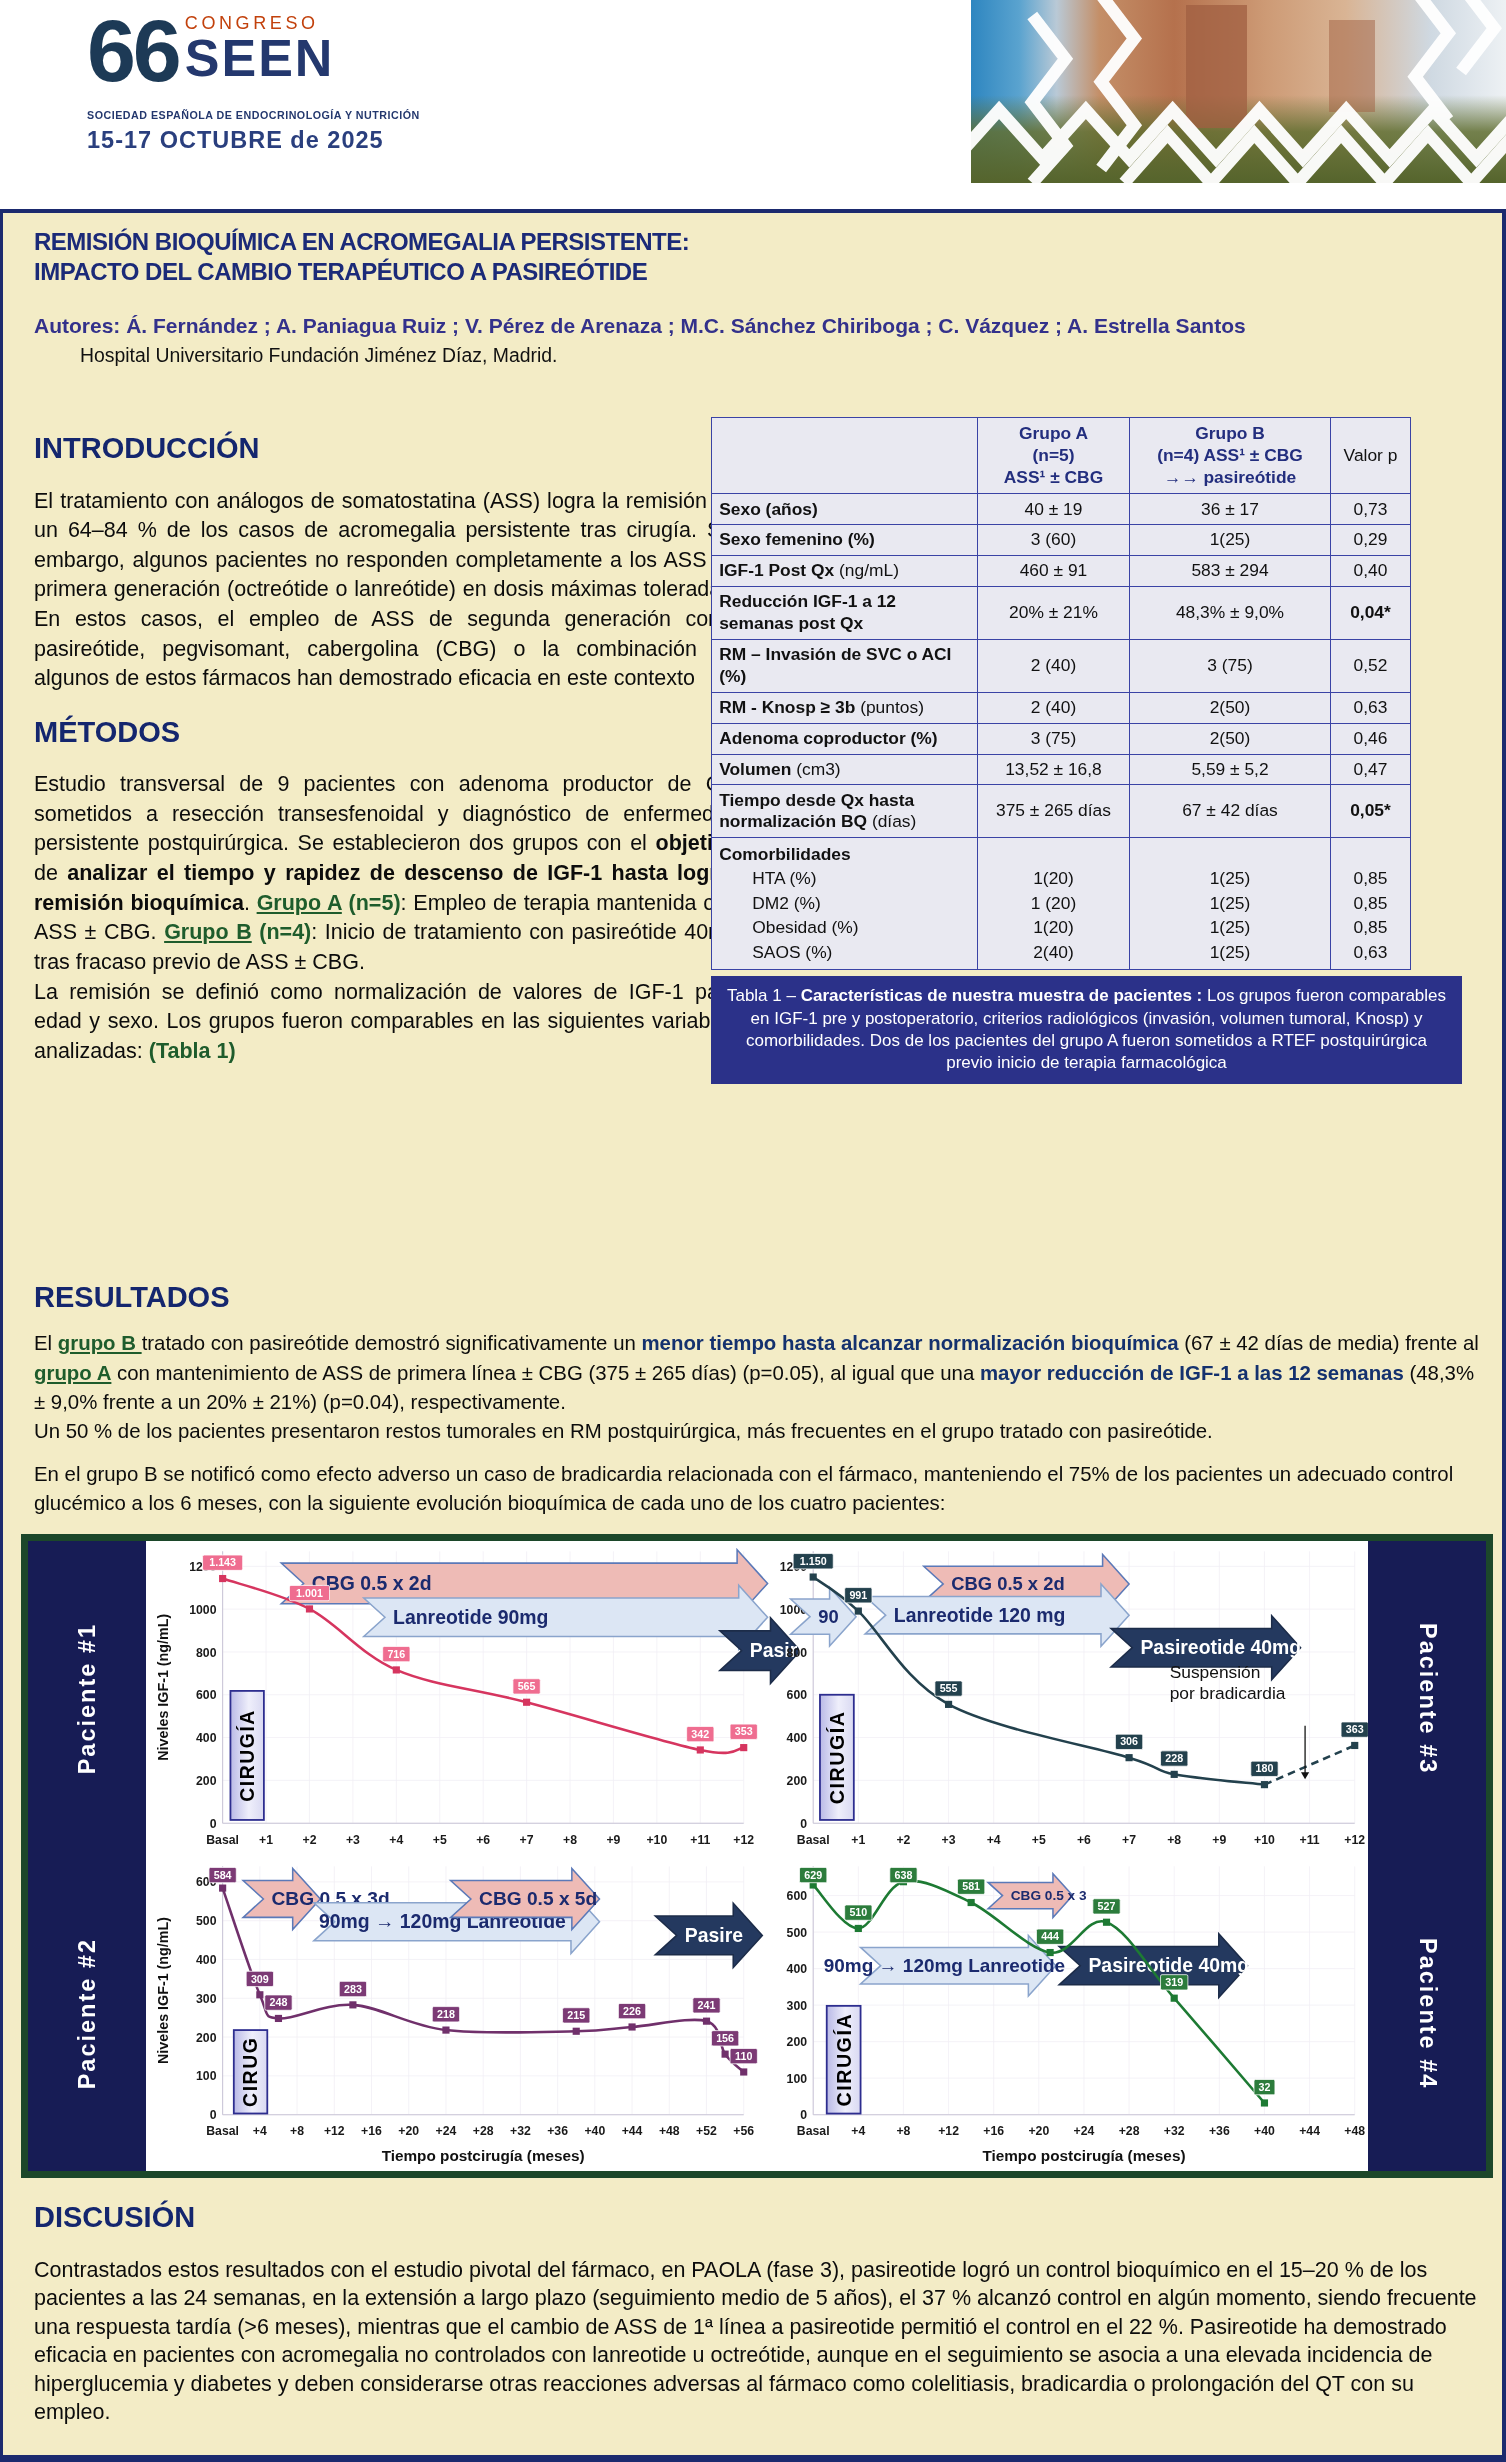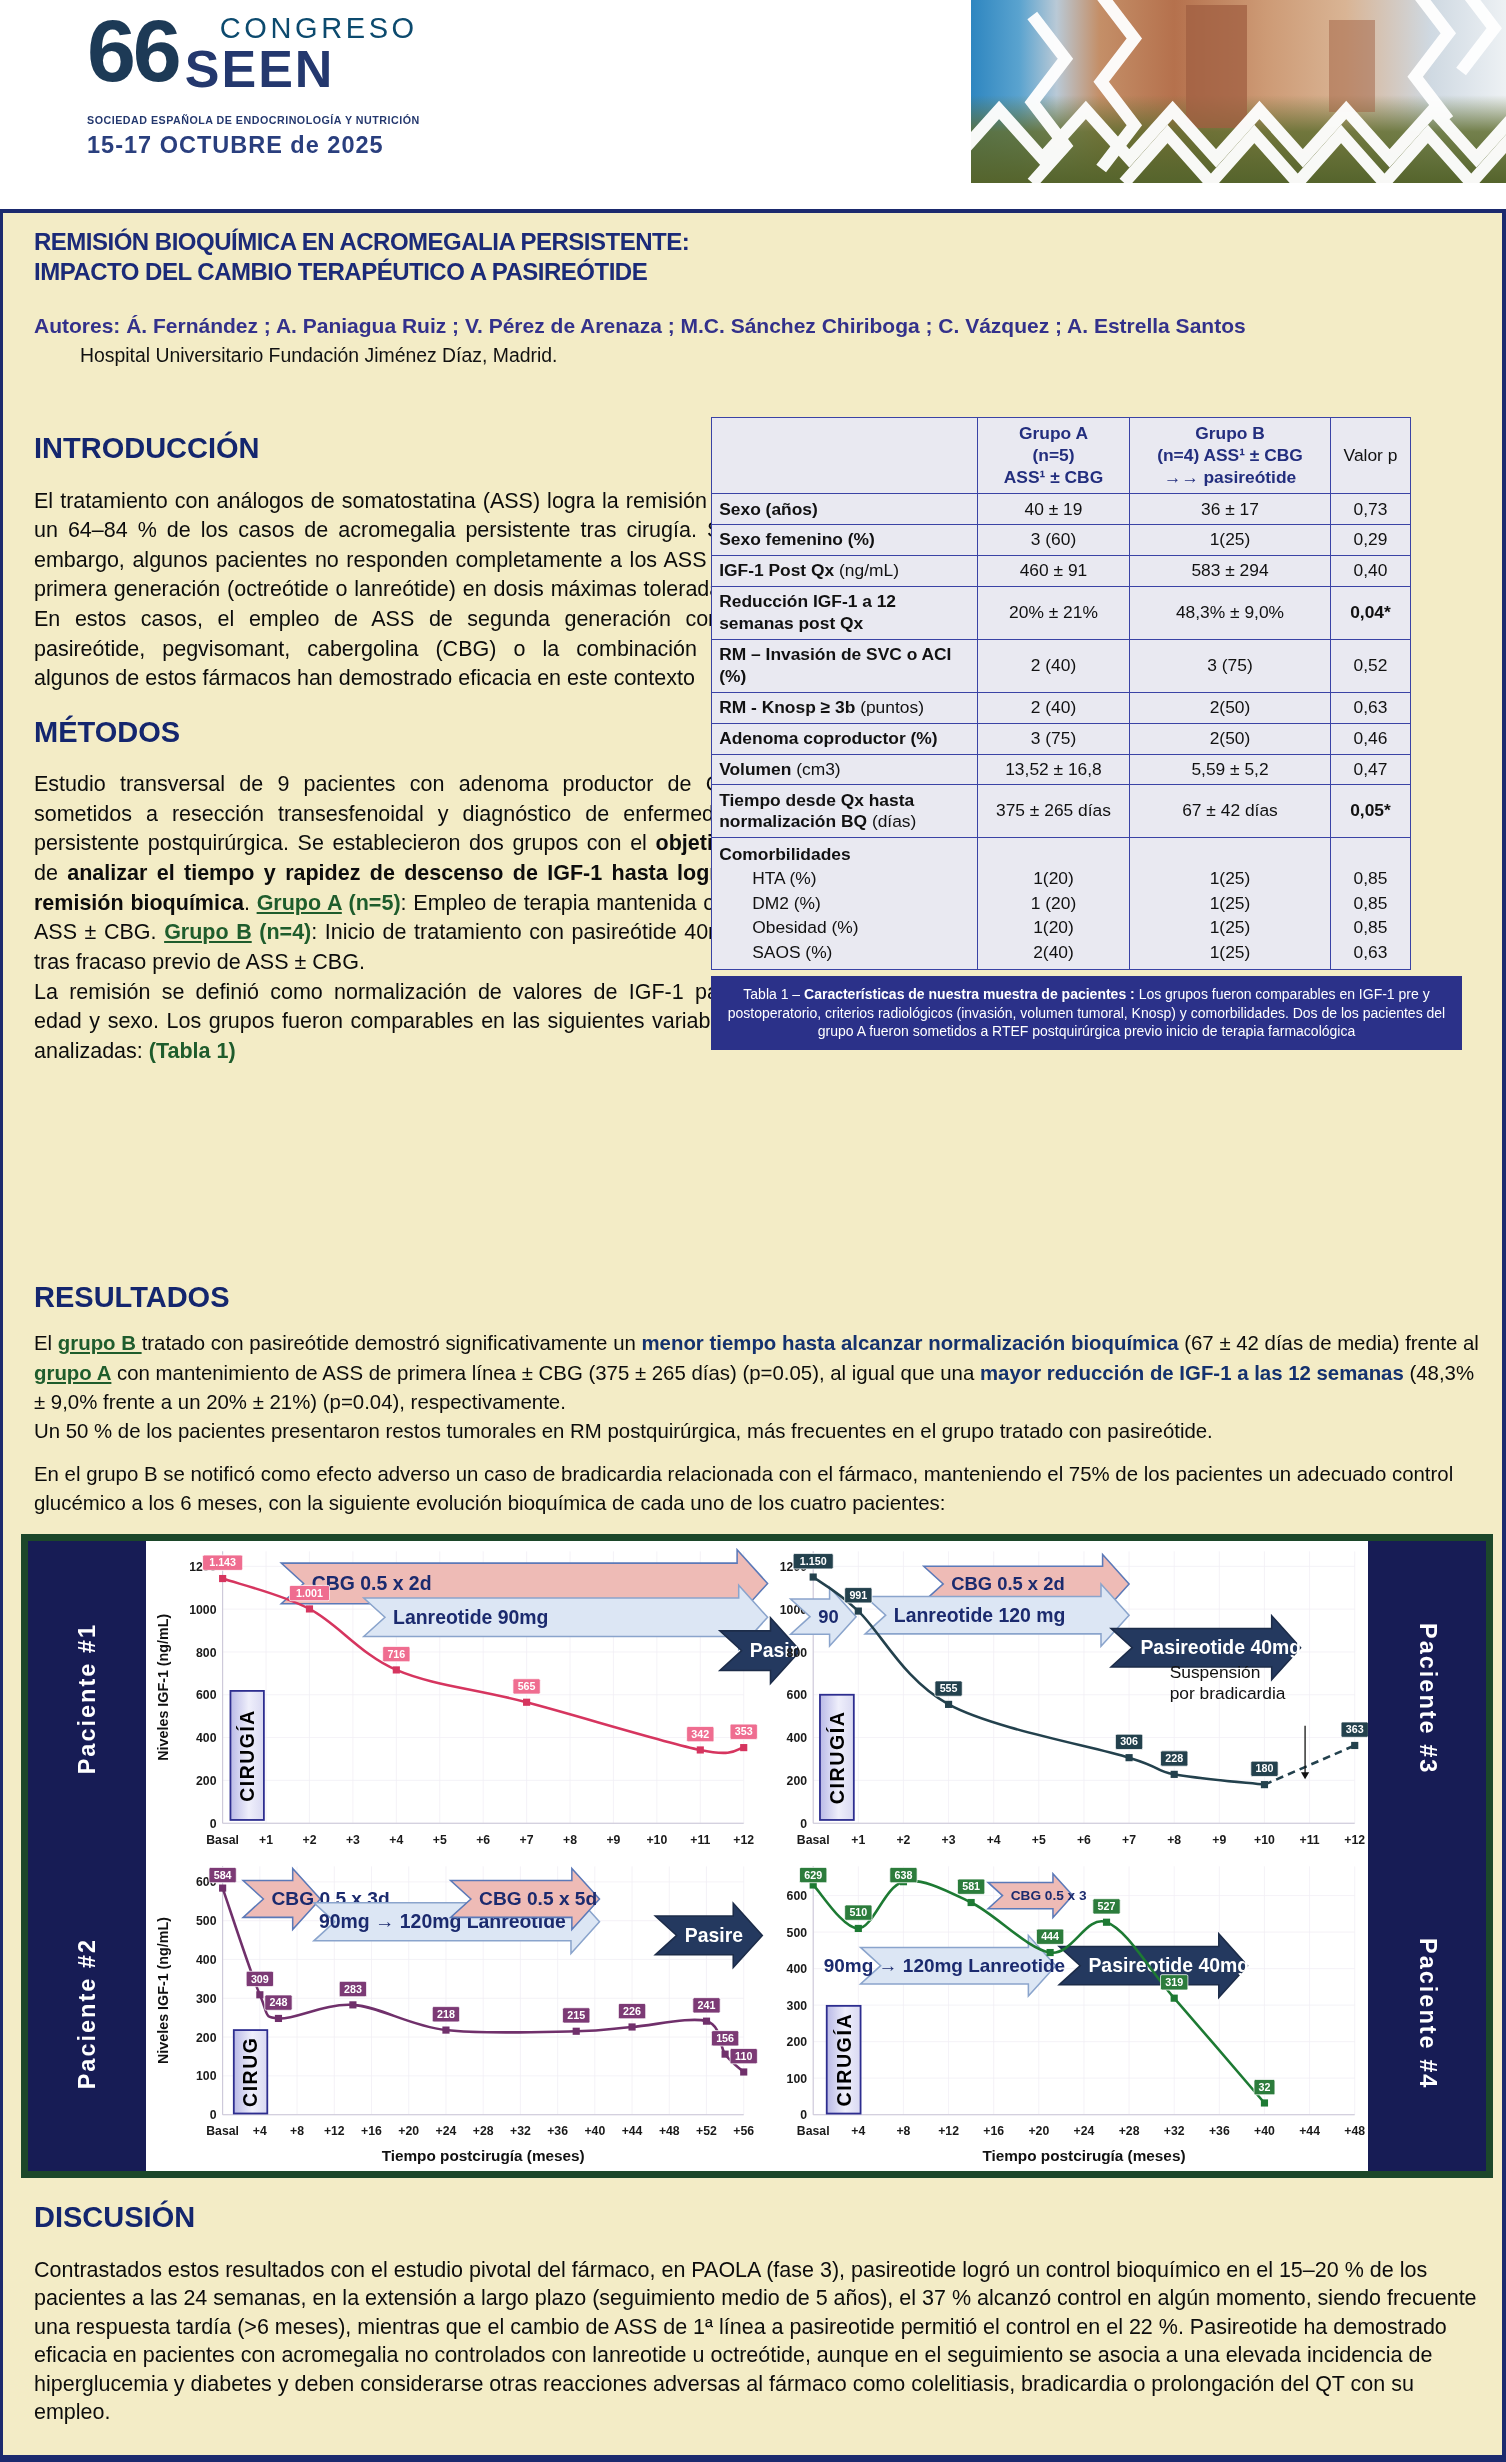--- a/index.html
+++ b/index.html
@@ -4,21 +4,21 @@
 <style>
   html,body{margin:0;padding:0;}
   body{width:1506px;height:2462px;position:relative;background:#ffffff;
        font-family:"Liberation Sans",sans-serif;color:#111;}
   
   .hdr{position:absolute;left:0;top:0;width:1312px;height:209px;background:#fff;}
   .logo{position:absolute;left:87px;top:11.2px;width:409px;}
   .logo-row{display:flex;align-items:flex-start;}
   .logo-66{font-size:88px;font-weight:bold;color:#1d3a56;line-height:.9;letter-spacing:-3.1px;}
   .logo-right{margin-left:6.1px;padding-top:3.1px;}
-  .logo-congreso{font-size:29px;color:#0c4a6e;letter-spacing:3.6px;line-height:1;margin-left:35px;}
+  .logo-congreso{font-size:18px;color:#c2410c;letter-spacing:3.6px;line-height:1;}
   .logo-seen{font-size:52px;font-weight:bold;color:#24386e;letter-spacing:2px;line-height:1;}
   .logo-soc{font-size:10.7px;font-weight:bold;color:#24386e;letter-spacing:0.5px;margin-top:19px;}
   .logo-city{font-family:"Liberation Serif",serif;font-size:49px;color:#2a3f7e;letter-spacing:5.1px;margin-top:4.1px;line-height:1;}
   .logo-date{font-size:23.5px;font-weight:bold;color:#2a3f7e;letter-spacing:1px;margin-top:6.1px;}
   .art{position:absolute;left:971px;top:0;width:535px;height:183px;overflow:hidden;
        background:
         linear-gradient(to bottom, rgba(0,0,0,0) 52%, rgba(96,110,48,.85) 72%, #55642c 100%),
         linear-gradient(to right,#2e86c0 0%,#5aa3cf 9%,#b9c9d6 16%,#c48f68 24%,#b5714d 38%,#cd9a75 55%,#d9b494 70%,#cfd9e2 86%,#edf1f4 100%);}
   .art .tower{position:absolute;background:#a05f42;opacity:.75;}
   .art svg{position:absolute;left:0;top:0;}
@@ -44,21 +44,21 @@
   table.t1 td,table.t1 th{border:1px solid #3a43a5;padding:4.1px 7.2px;font-size:17.4px;line-height:1.25;vertical-align:middle;}
   table.t1 th{color:#232e7e;font-weight:bold;text-align:center;padding:5.1px 4.1px;}
   table.t1 th.vp{color:#111;font-weight:normal;}
   td.lbl{font-weight:bold;text-align:left;}
   td.lbl .ul{font-weight:normal;}
   td.val{text-align:center;font-weight:normal;}
   td.bp{font-weight:bold;}
   .cl{min-height:24.5px;display:flex;align-items:center;}
   .cl.ind{padding-left:33px;font-weight:normal;}
   .cv{min-height:24.5px;display:flex;align-items:center;justify-content:center;}
-  .cap{width:751px;margin-top:6.1px;background:#2b3189;color:#fff;font-size:14px;line-height:1.32;
+  .cap{width:751px;margin-top:6.1px;background:#2b3189;color:#fff;font-size:17px;line-height:1.32;
        text-align:center;padding:9.2px 12.3px;box-sizing:border-box;}
   
   .res{position:absolute;left:31px;top:1068px;width:1456px;}
   .res .body42{font-size:20.4px;line-height:1.44;text-align:left;}
   .res p{margin:0;}
   .res .p2{margin-top:13.3px;}
   
   .panel{position:absolute;left:18px;top:1321px;width:1472px;height:644px;background:#171c55;
          border:7.2px solid #1c472a;box-sizing:border-box;display:flex;}
   .side{width:118px;display:flex;flex-direction:column;justify-content:space-around;align-items:center;background:#171c55;}

